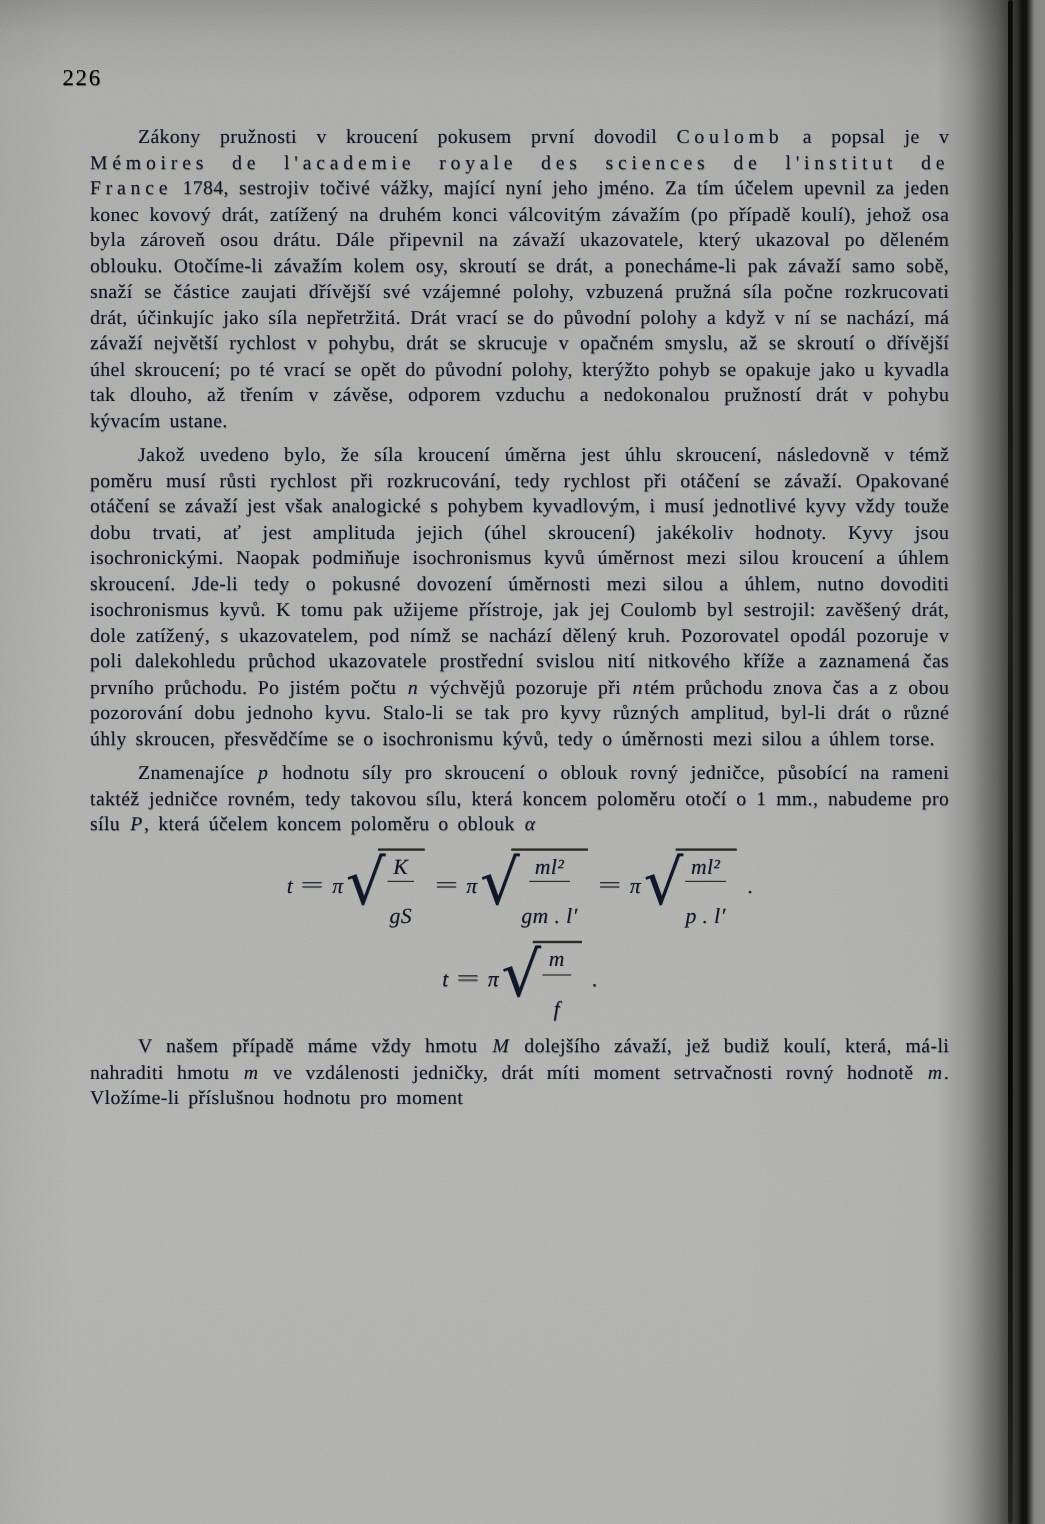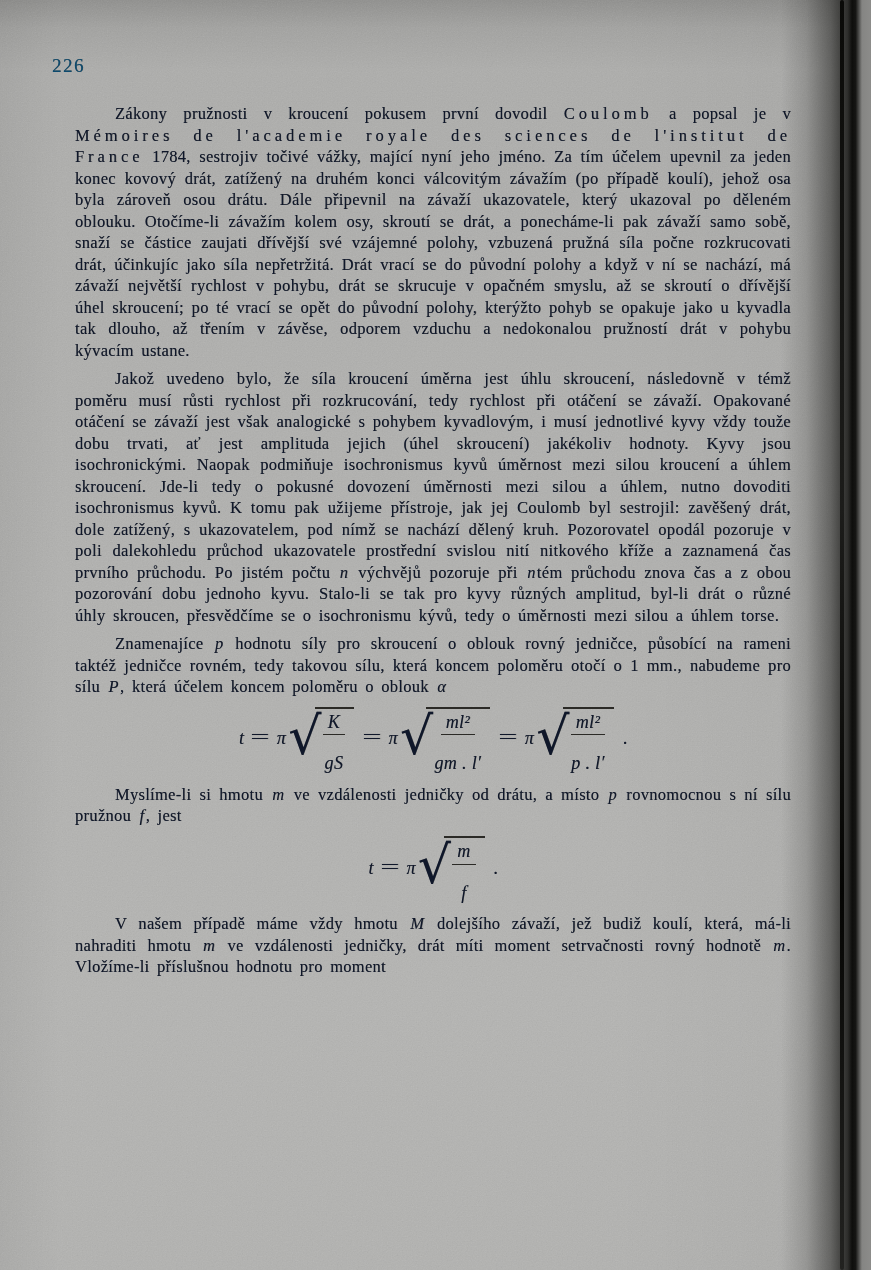--- a/index.html
+++ b/index.html
@@ -34,21 +34,21 @@
   }
   .gutter-line {
     position: absolute; top: 0; bottom: 0; right: 27px; width: 4px;
     background: linear-gradient(180deg, #0a0a08 0%, #1c1c1a 40%, #050503 70%, #222220 100%);
     border-radius: 2px;
   }
   .grain-svg { position: absolute; inset: 0; opacity: 0.16; pointer-events: none; }
 
   .pageno {
     position: absolute; left: 52px; top: 55px;
-    font-size: 19px; letter-spacing: 1.5px; color: #0c4a6e;
+    font-size: 19px; letter-spacing: 1.5px; color: #000000;
     text-shadow: 0.3px 0.3px 0.6px rgba(30,30,25,0.55);
   }
   .content {
     position: absolute; left: 75px; top: 103px; width: 716px;
     font-size: 16.4px; line-height: 21.5px;
     text-align: justify; color: #0f172a;
     word-spacing: 3px; letter-spacing: 0.35px;
     text-shadow: 0.3px 0.3px 0.6px rgba(30,30,25,0.5);
   }
   .content p { margin: 0 0 7px 0; text-indent: 40px; }
@@ -124,21 +124,20 @@
         </span>
       </span><span class="feq">=</span><span class="fvar">π</span><span class="sqrt">
         <span class="rad">√</span>
         <span class="frac">
           <span class="num">ml²</span>
           <span class="den">p . l′</span>
         </span>
       </span><span class="fdot">.</span>
   </div>
 
-  <p><span>Myslíme-li si hmotu </span><span class="var">m</span><span> ve vzdálenosti jedničky od drátu, a místo </span><span class="var">p</span><span> rovnomocnou s ní sílu pružnou </span><span class="var">f</span><span>, jest</span></p>
 
   <div class="formula">
     <span class="fvar">t</span><span class="feq">=</span><span class="fvar">π</span><span class="sqrt">
         <span class="rad">√</span>
         <span class="frac">
           <span class="num">m</span>
           <span class="den">f</span>
         </span>
       </span><span class="fdot">.</span>
   </div>

